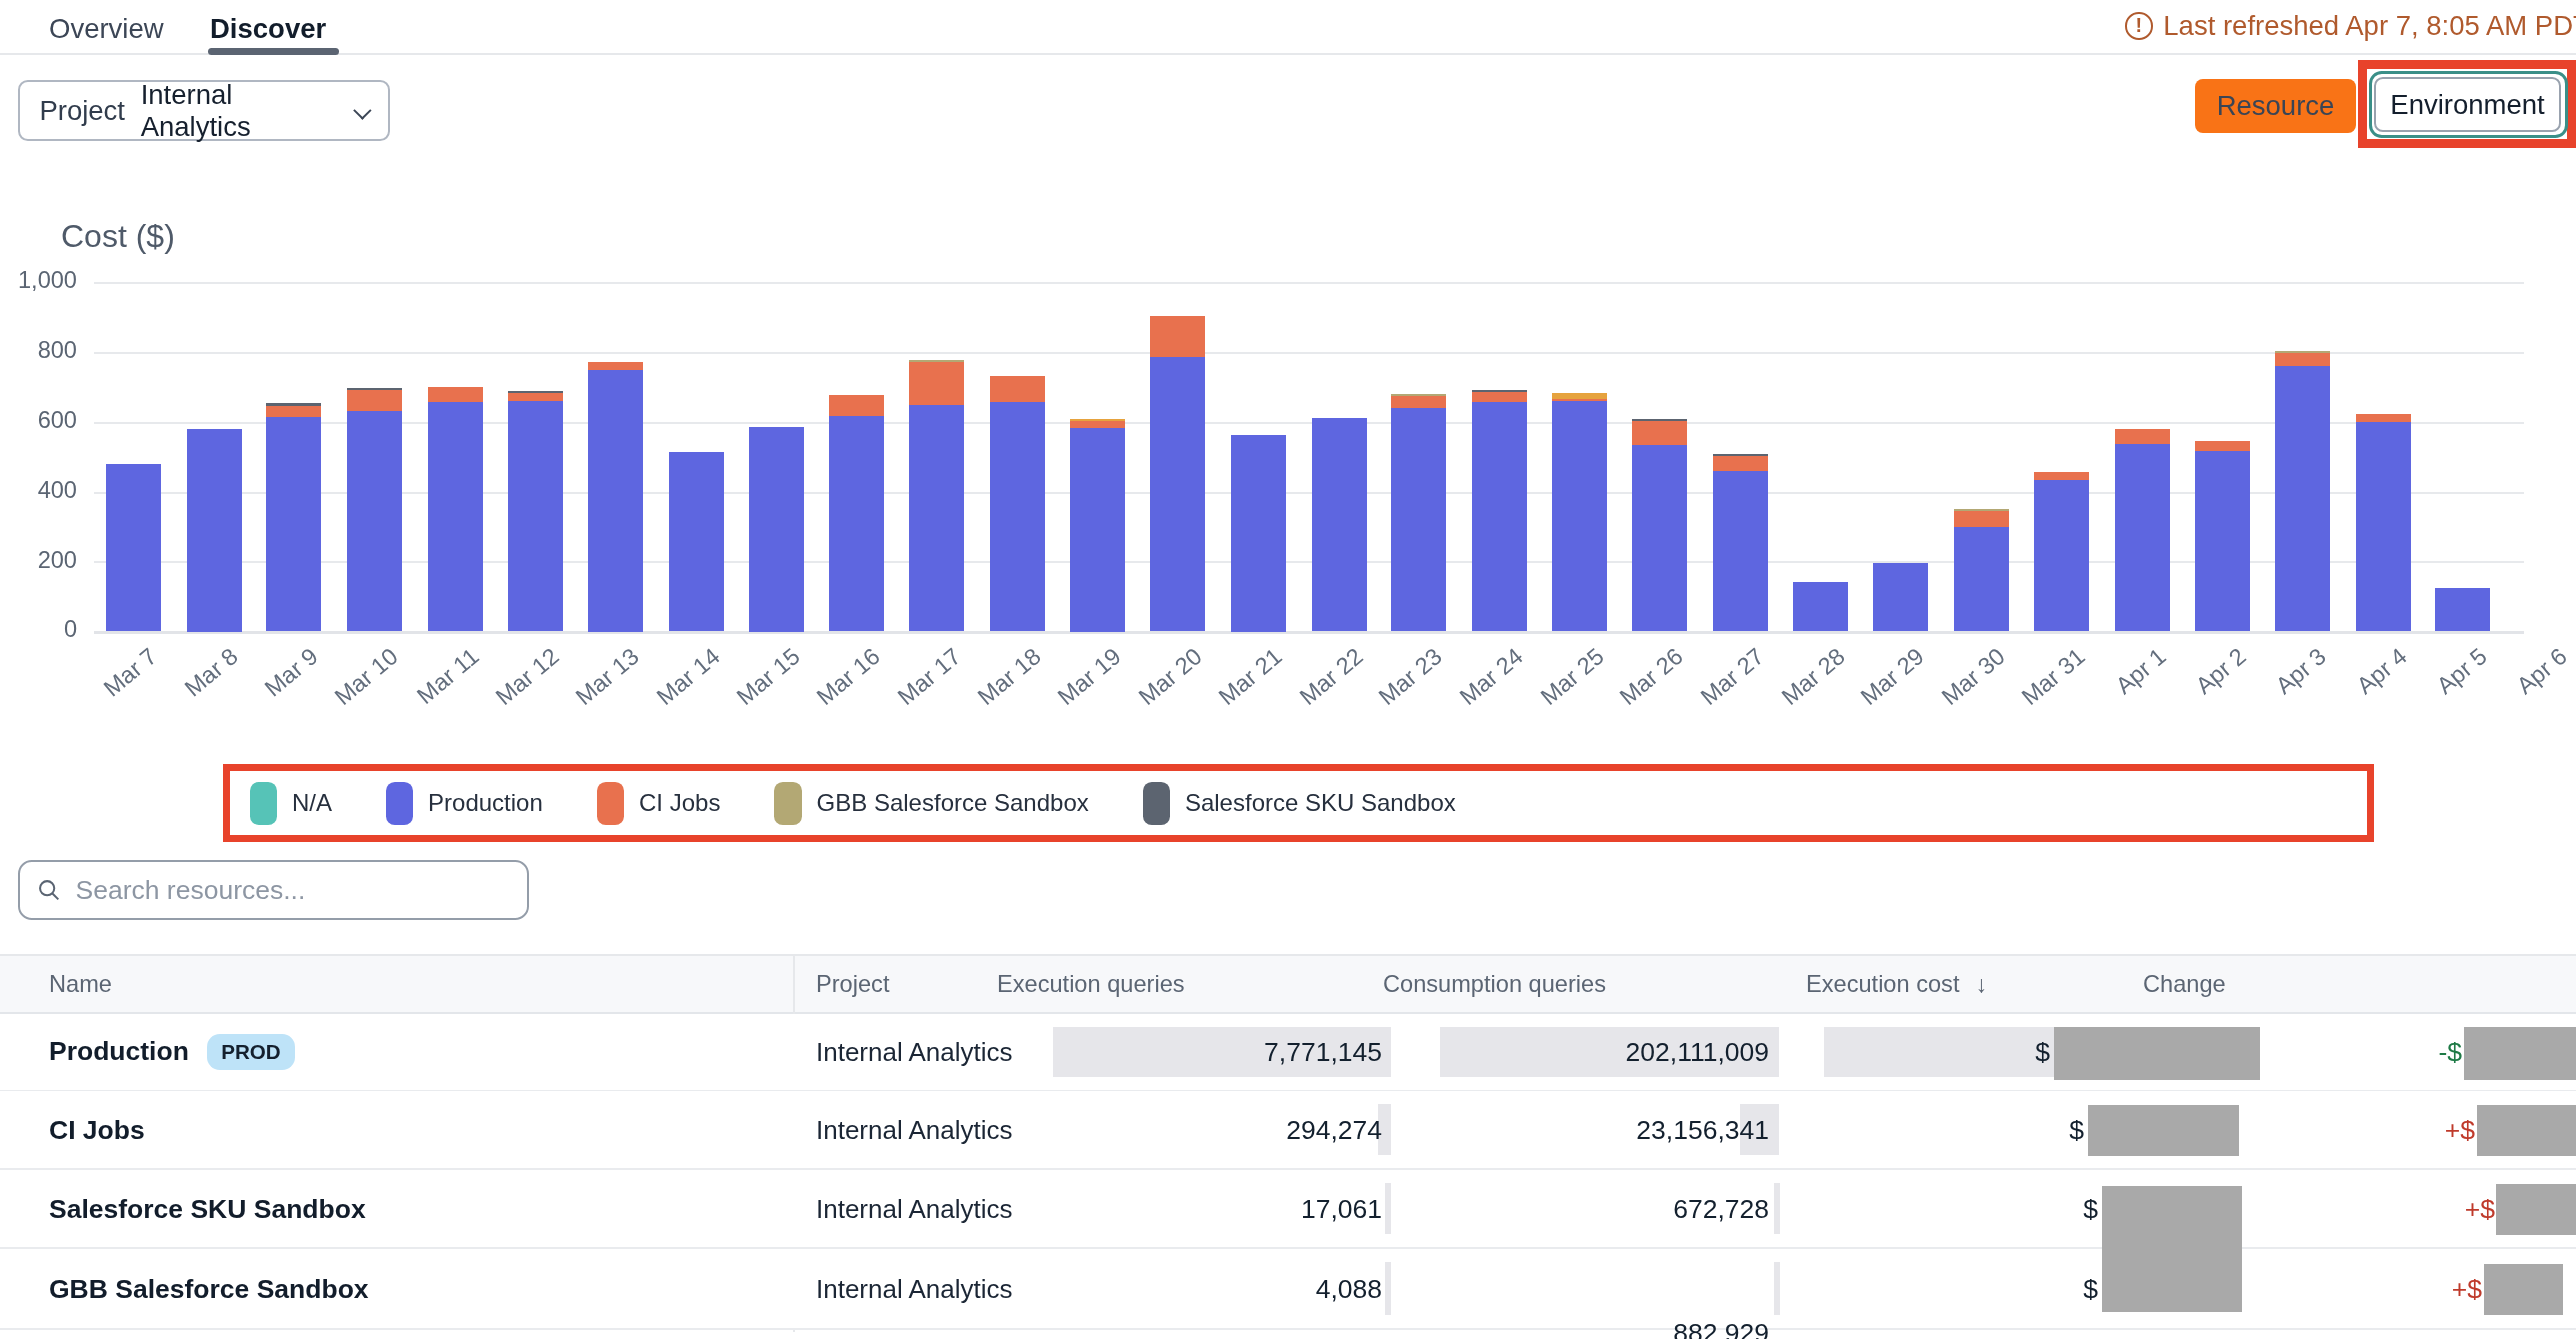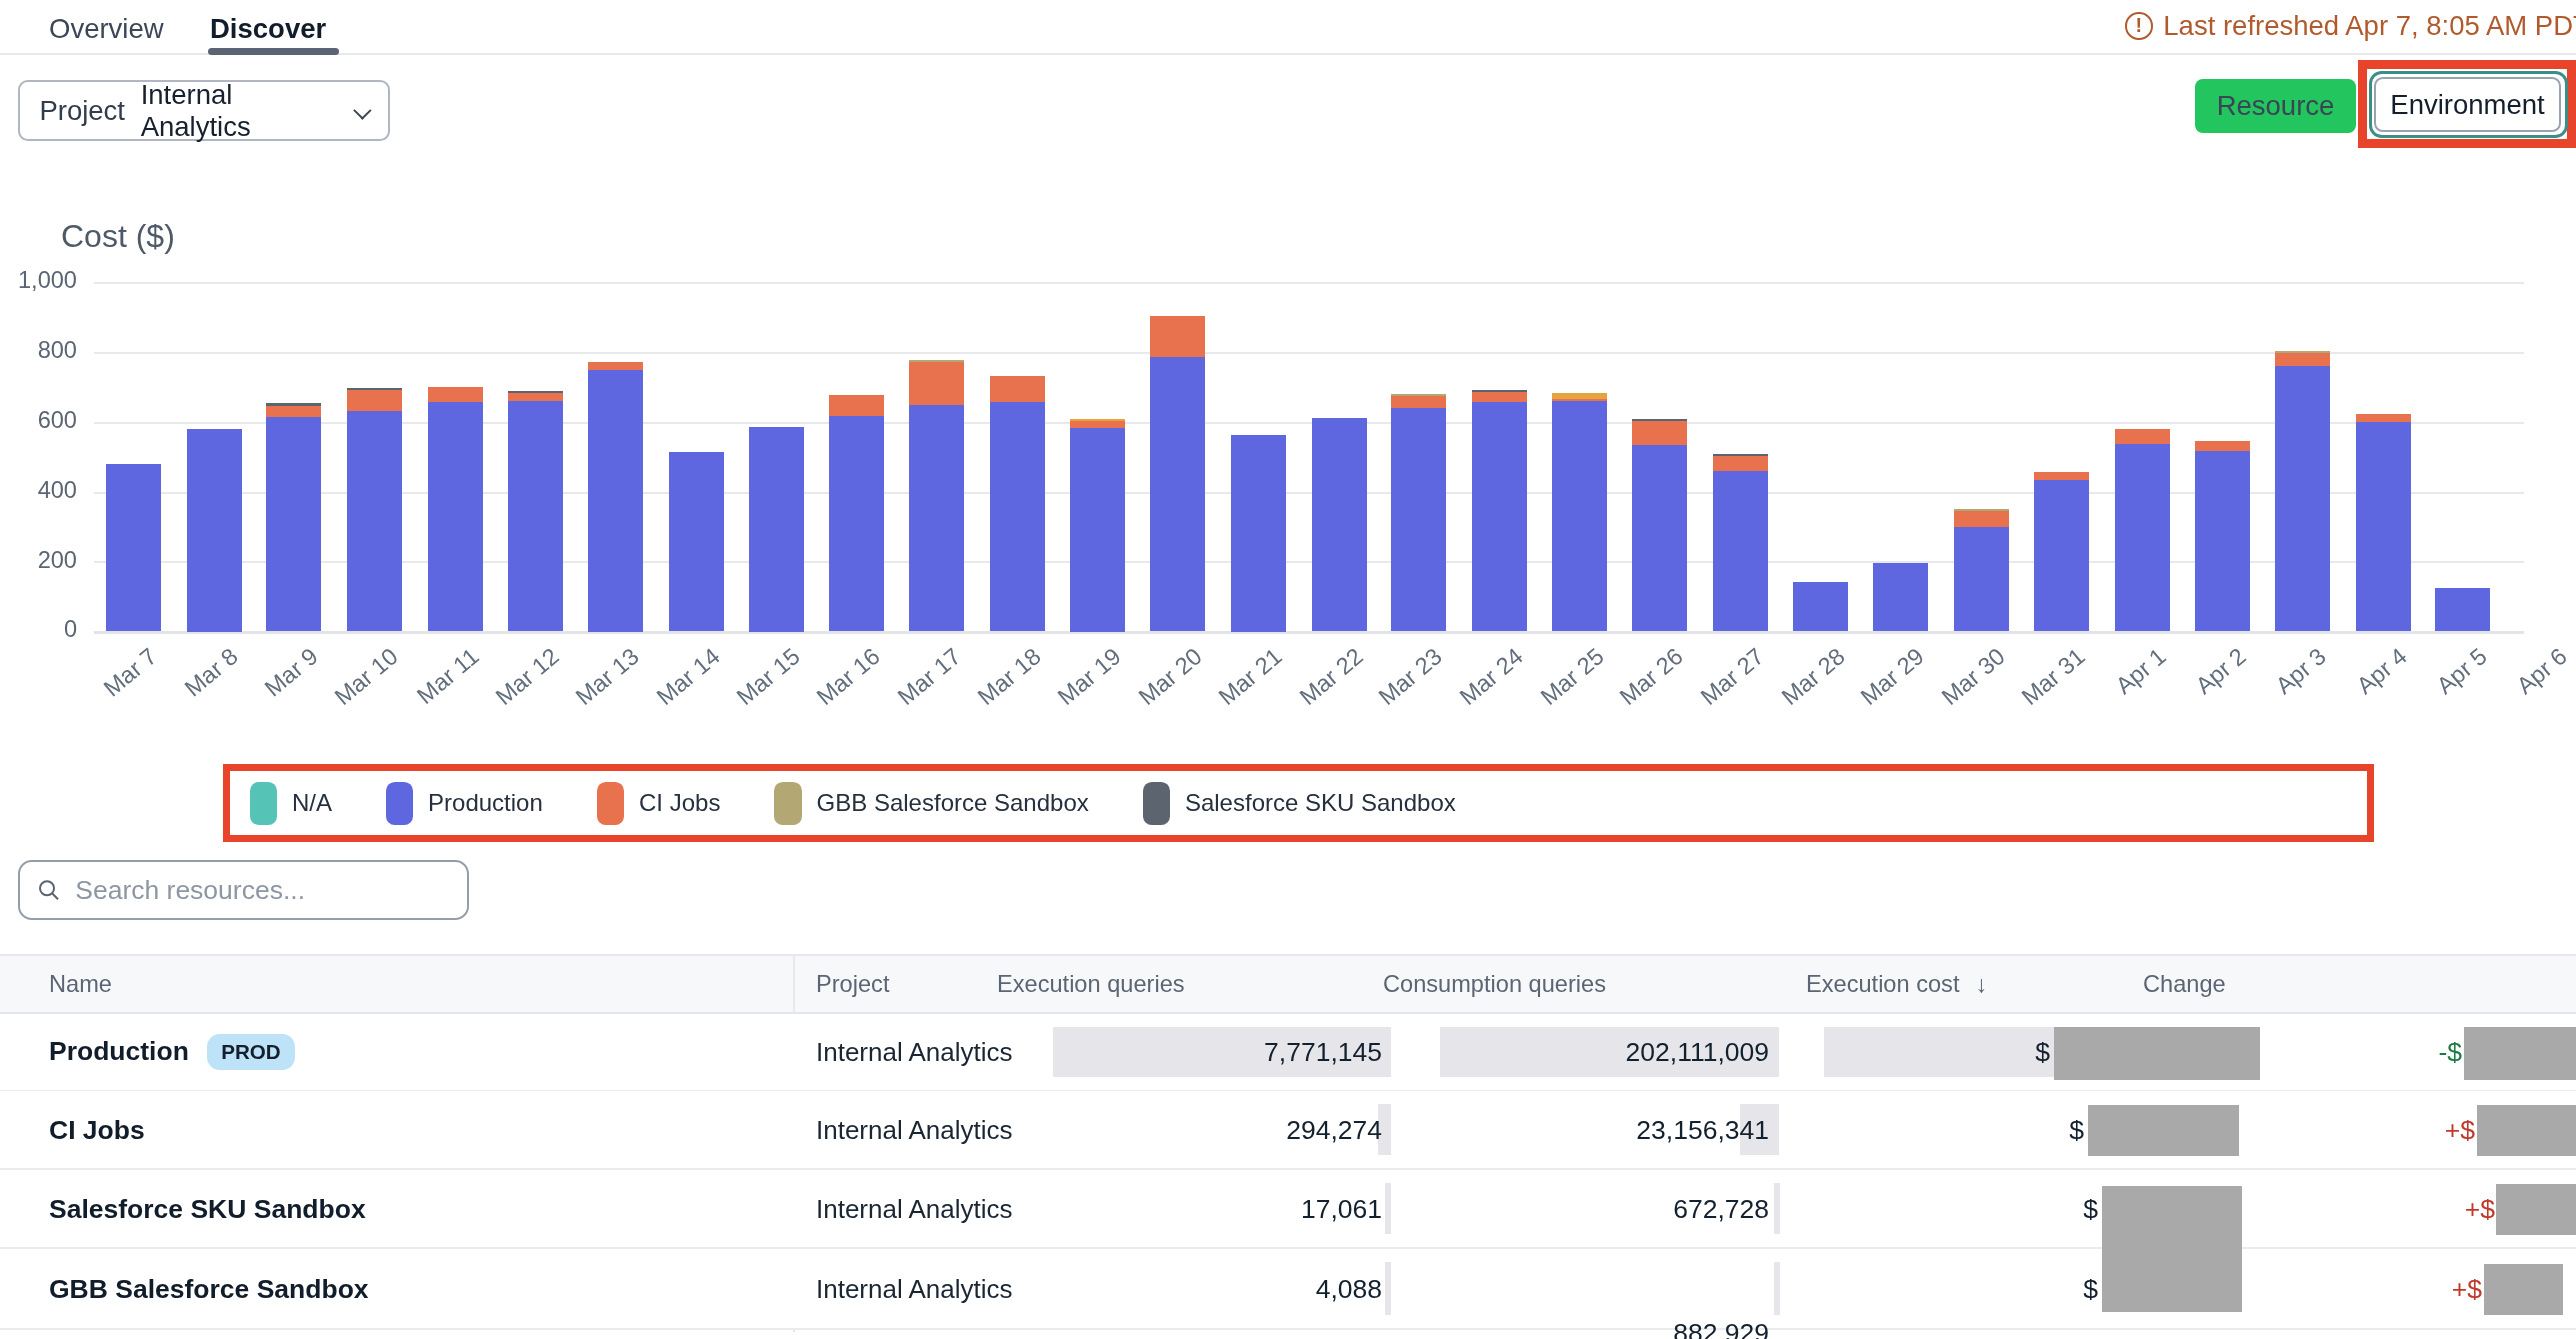--- a/index.html
+++ b/index.html
@@ -22,21 +22,21 @@
 
   
   .project-dd { position:absolute; left:17.7px; top:80px; width:372px; height:61px;
                 border:2px solid #b0b7c2; border-radius:9.8px; background:#fff;
                 display:flex; align-items:center; padding:0 19.7px; gap:15.7px; font-size:27.5px; cursor:pointer; }
   .project-dd .lbl { color:#313c4c; }
   .project-dd .val { color:#16202e; }
   .caret { width:15.7px; height:15.7px; margin-left:7.9px; position:relative; }
   .caret::before { content:""; position:absolute; left:2px; top:1px; width:10.8px; height:10.8px;
                    border-right:2.5px solid #3c4656; border-bottom:2.5px solid #3c4656; transform:rotate(45deg); }
-  .btn-resource { position:absolute; left:2195px; top:79px; width:161px; height:54px; background:#22c55e;
+  .btn-resource { position:absolute; left:2195px; top:79px; width:161px; height:54px; background:#f97316;
                   border-radius:7.9px; display:flex; align-items:center; justify-content:center;
                   font-size:27.5px; color:#3a4555; cursor:pointer; }
   .env-annotation { position:absolute; left:2358px; top:60px; width:218px; height:88px;
                     border:9.8px solid #e8432b; z-index:5; }
   .env-teal { position:absolute; left:2369px; top:71px; width:199px; height:67px;
               border:3.9px solid #3a8f88; border-radius:12.8px; z-index:6; }
   .btn-environment { position:absolute; left:2374px; top:77px; width:187px; height:55px; background:#fff;
                      border:2px solid #99a2ae; border-radius:8.8px; display:flex; align-items:center; justify-content:center;
                      font-size:27.5px; color:#141f2d; cursor:pointer; z-index:7; }
 
@@ -50,21 +50,21 @@
             transform:rotate(-40deg); transform-origin:100% 0%; white-space:nowrap; }
 
   
   .legend-box { position:absolute; left:223px; top:764px; width:2151px; height:78px;
                 border:7.9px solid #e8432b; display:flex; align-items:center; padding-left:19.7px; gap:54px; background:#fff; }
   .legend-item { display:flex; align-items:center; gap:14.7px; cursor:pointer; }
   .legend-swatch { width:27.5px; height:43px; border-radius:8.8px; flex:0 0 auto; }
   .legend-label { font-size:24px; color:#27303e; white-space:nowrap; }
 
   
-  .searchbox { position:absolute; left:17.7px; top:860px; width:451px; height:60px;
+  .searchbox { position:absolute; left:17.7px; top:860px; width:511px; height:60px;
                border:2px solid #949da9; border-radius:13.8px; display:flex; align-items:center;
                padding:0 17.7px; gap:13.8px; background:#fff; }
   .searchbox input { border:none; outline:none; font-size:26.5px; width:100%;
                      font-family:"Liberation Sans",sans-serif; color:#2a3442; background:transparent; }
   .searchbox input::placeholder { color:#8d96a3; }
 
   
   .thead { position:absolute; left:0; top:954px; width:2576px; height:60px; background:#f7f8fa;
            border-top:2px solid #e6e8eb; border-bottom:2px solid #e3e6ea; }
   .th { position:absolute; top:50%; transform:translateY(-50%); font-size:23.6px; color:#5b6573; }

